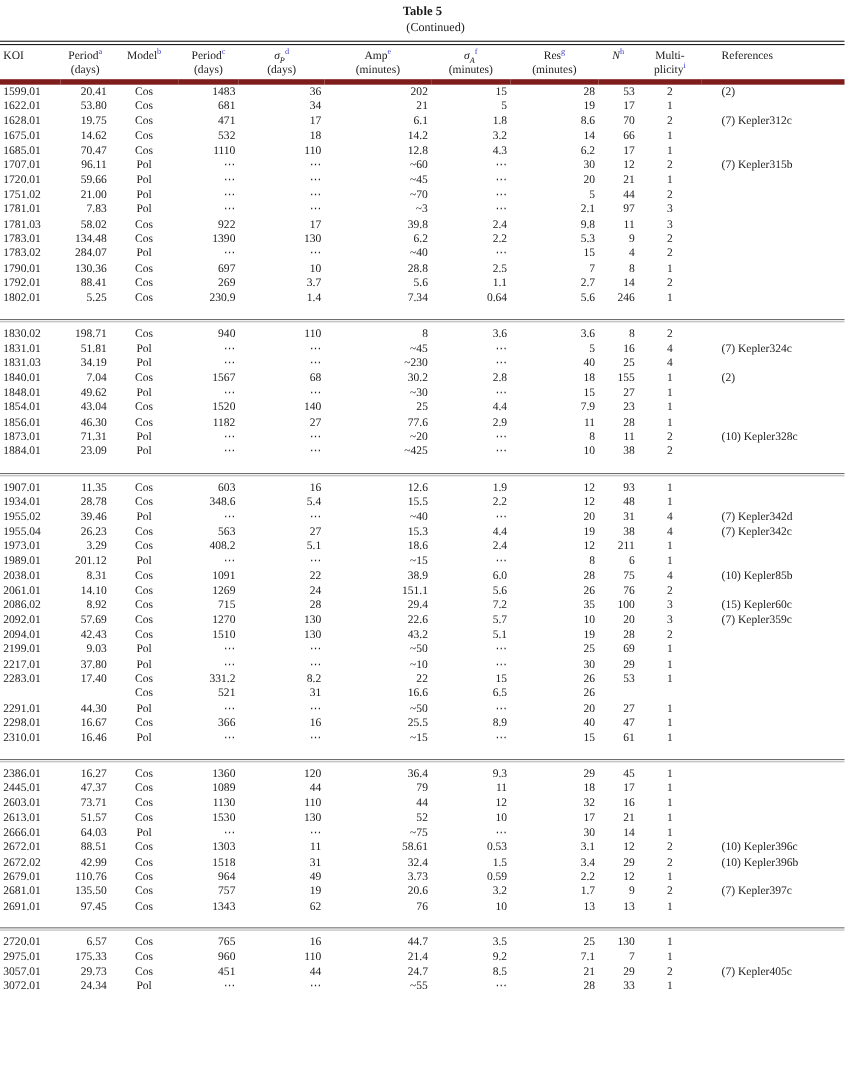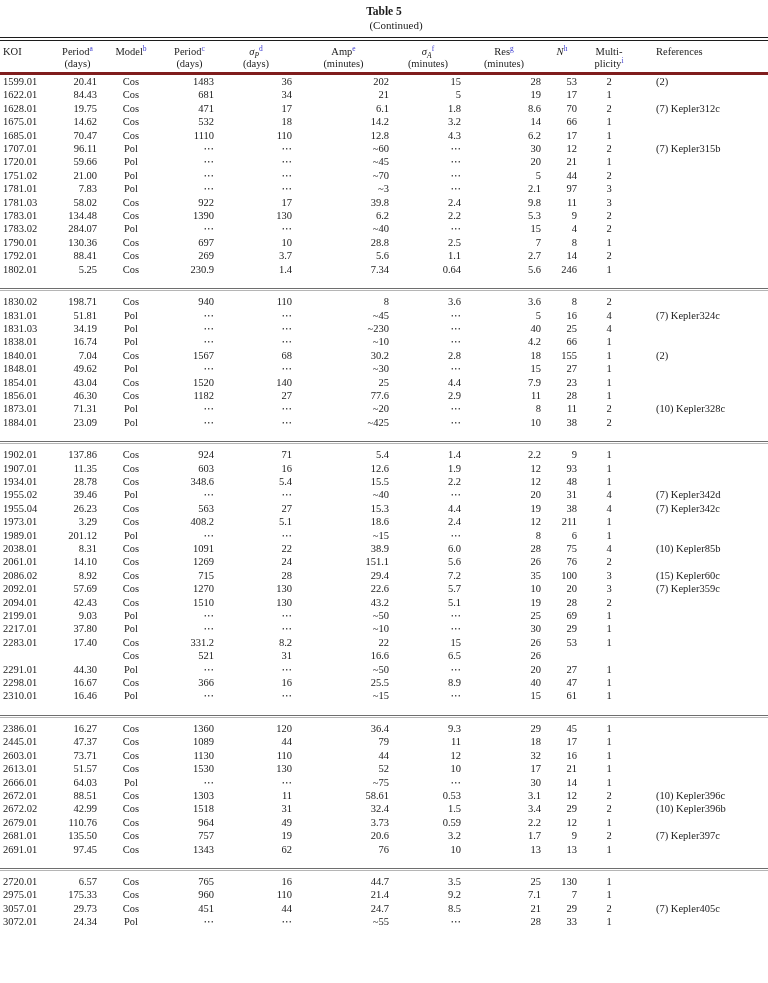--- a/index.html
+++ b/index.html
@@ -38,21 +38,21 @@
     table-layout:fixed;
     font-size:10.5px;
   }
   th{
     font-weight:normal;
     vertical-align:top;
     padding:3px 3px 2px 3px;
     line-height:12px;
     white-space:nowrap;
   }
-  thead tr th{border-bottom:3px solid #7f1d1d;}
+  thead tr th{border-bottom:5px solid #7f1d1d;}
   td{
     padding:0 3px;
     height:13.4px;
     line-height:13.4px;
     white-space:nowrap;
     overflow:visible;
   }
   .c-koi{text-align:left;}
   .c-num{text-align:right;}
   .c-center{text-align:center;}
@@ -119,21 +119,21 @@
           <td class="c-num">36</td>
           <td class="c-num">202</td>
           <td class="c-num">15</td>
           <td class="c-num">28</td>
           <td class="c-num">53</td>
           <td class="c-center">2</td>
           <td class="c-ref">(2)</td>
         </tr>
         <tr>
           <td class="c-koi">1622.01</td>
-          <td class="c-num">84.43</td>
+          <td class="c-num">53.80</td>
           <td class="c-center">Cos</td>
           <td class="c-num">681</td>
           <td class="c-num">34</td>
           <td class="c-num">21</td>
           <td class="c-num">5</td>
           <td class="c-num">19</td>
           <td class="c-num">17</td>
           <td class="c-center">1</td>
           <td class="c-ref"></td>
         </tr>
@@ -344,33 +344,20 @@
           <td class="c-num">⋯</td>
           <td class="c-num">⋯</td>
           <td class="c-num">~230</td>
           <td class="c-num">⋯</td>
           <td class="c-num">40</td>
           <td class="c-num">25</td>
           <td class="c-center">4</td>
           <td class="c-ref"></td>
         </tr>
         <tr>
-          <td class="c-koi">1838.01</td>
-          <td class="c-num">16.74</td>
-          <td class="c-center">Pol</td>
-          <td class="c-num">⋯</td>
-          <td class="c-num">⋯</td>
-          <td class="c-num">~10</td>
-          <td class="c-num">⋯</td>
-          <td class="c-num">4.2</td>
-          <td class="c-num">66</td>
-          <td class="c-center">1</td>
-          <td class="c-ref"></td>
-        </tr>
-        <tr>
           <td class="c-koi">1840.01</td>
           <td class="c-num">7.04</td>
           <td class="c-center">Cos</td>
           <td class="c-num">1567</td>
           <td class="c-num">68</td>
           <td class="c-num">30.2</td>
           <td class="c-num">2.8</td>
           <td class="c-num">18</td>
           <td class="c-num">155</td>
           <td class="c-center">1</td>
@@ -438,33 +425,20 @@
           <td class="c-num">⋯</td>
           <td class="c-num">10</td>
           <td class="c-num">38</td>
           <td class="c-center">2</td>
           <td class="c-ref"></td>
         </tr>
         <tr class="sep-row">
           <td colspan="11">
             <div class="sep-rule"></div>
           </td>
-        </tr>
-        <tr>
-          <td class="c-koi">1902.01</td>
-          <td class="c-num">137.86</td>
-          <td class="c-center">Cos</td>
-          <td class="c-num">924</td>
-          <td class="c-num">71</td>
-          <td class="c-num">5.4</td>
-          <td class="c-num">1.4</td>
-          <td class="c-num">2.2</td>
-          <td class="c-num">9</td>
-          <td class="c-center">1</td>
-          <td class="c-ref"></td>
         </tr>
         <tr>
           <td class="c-koi">1907.01</td>
           <td class="c-num">11.35</td>
           <td class="c-center">Cos</td>
           <td class="c-num">603</td>
           <td class="c-num">16</td>
           <td class="c-num">12.6</td>
           <td class="c-num">1.9</td>
           <td class="c-num">12</td>

